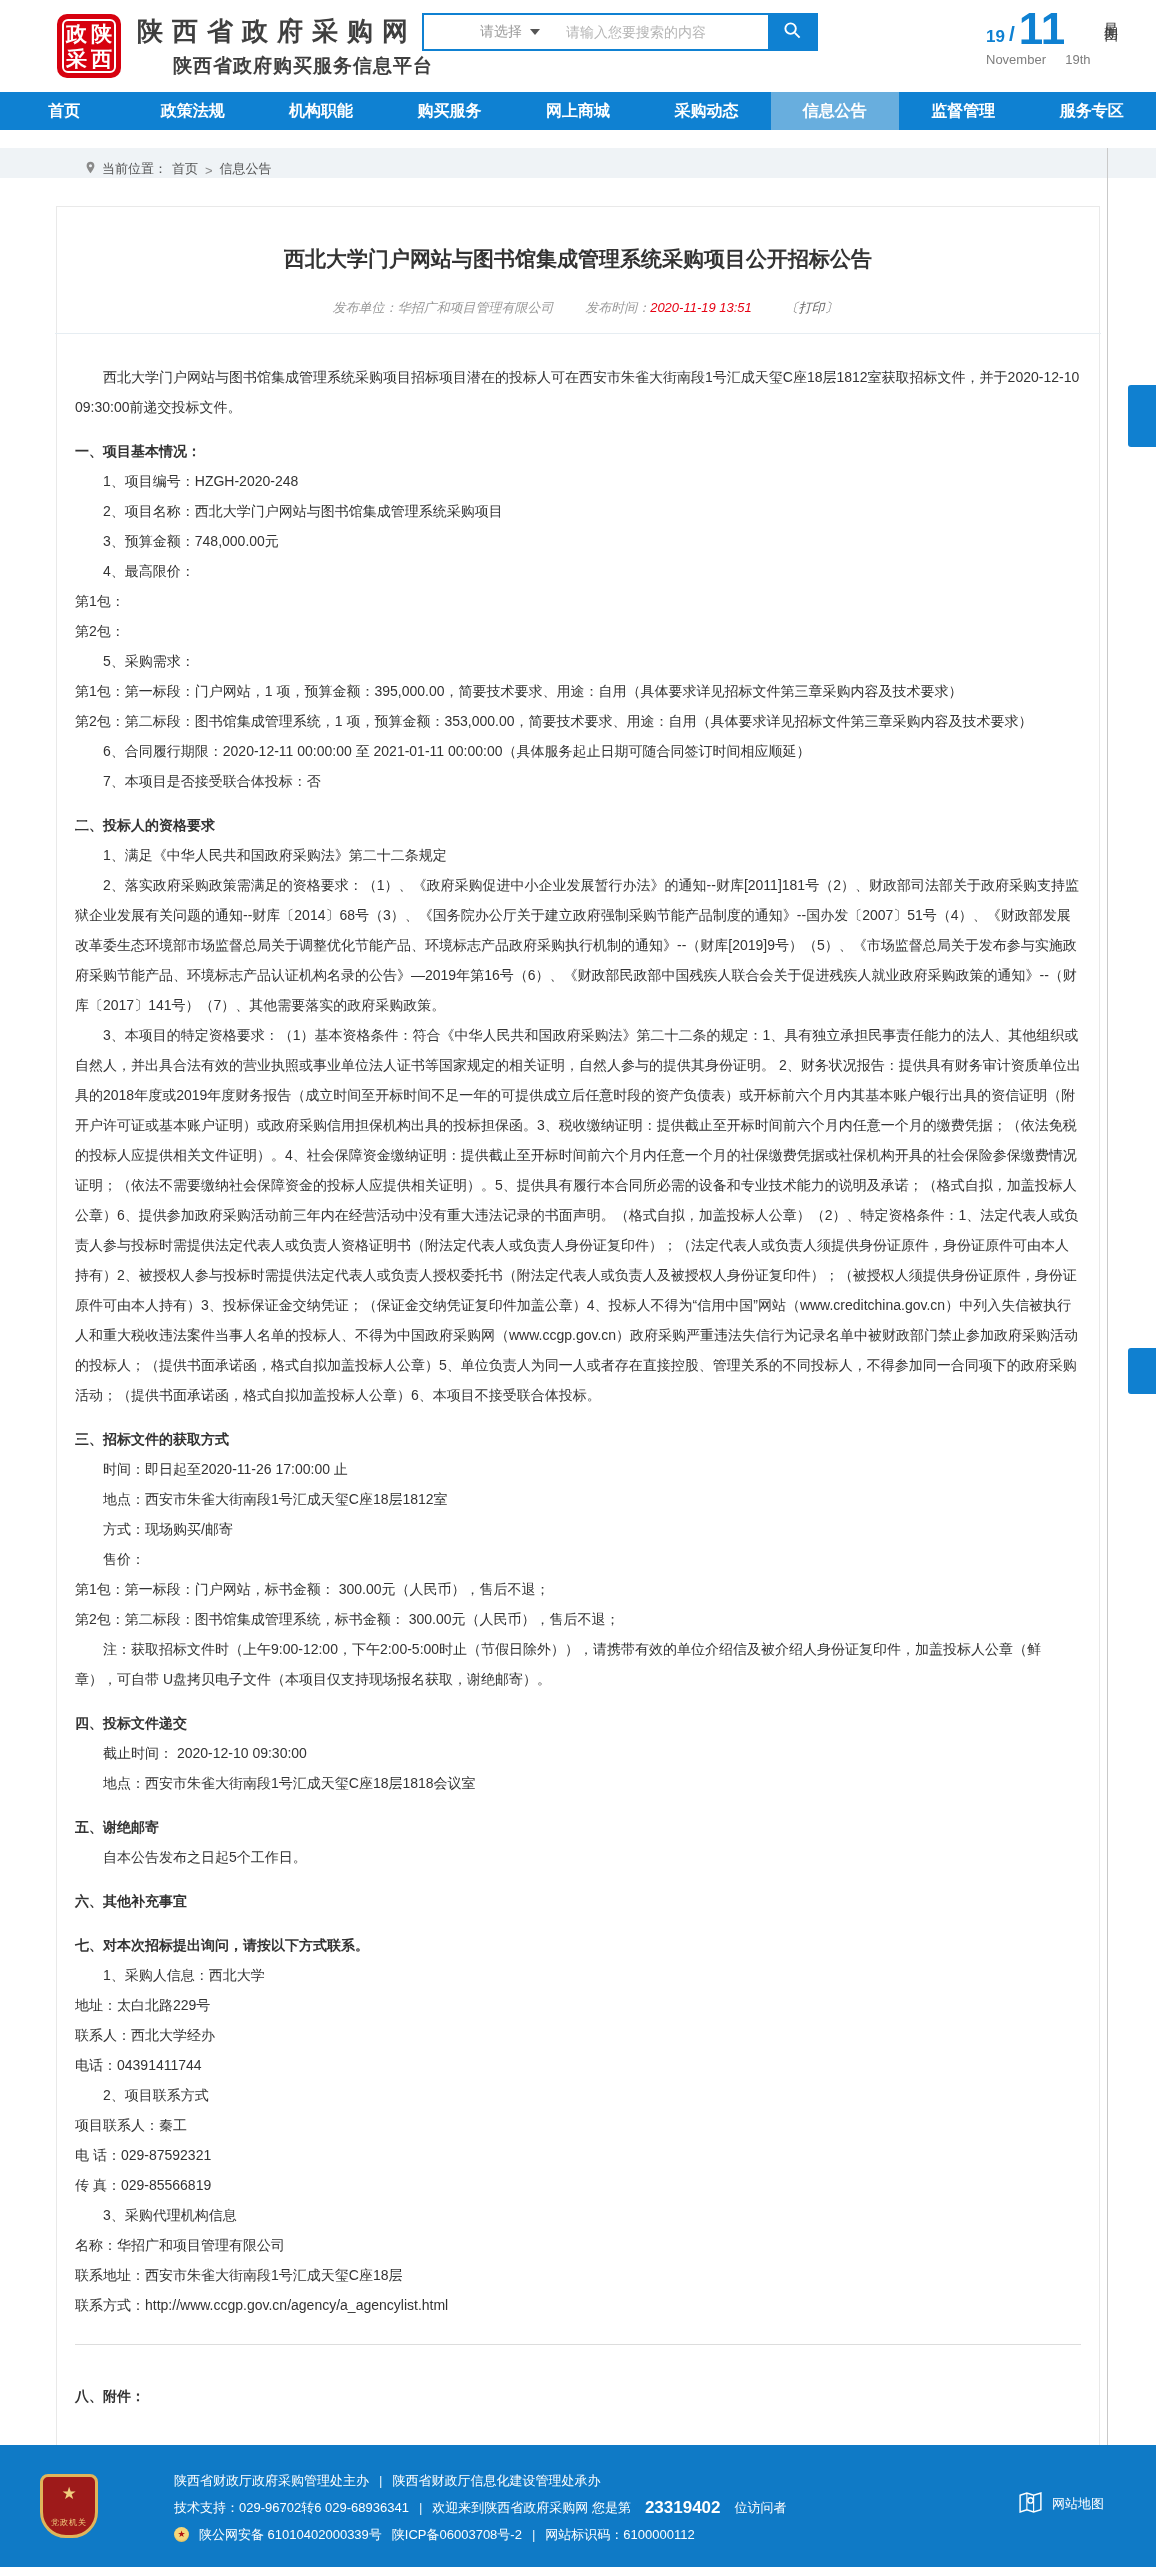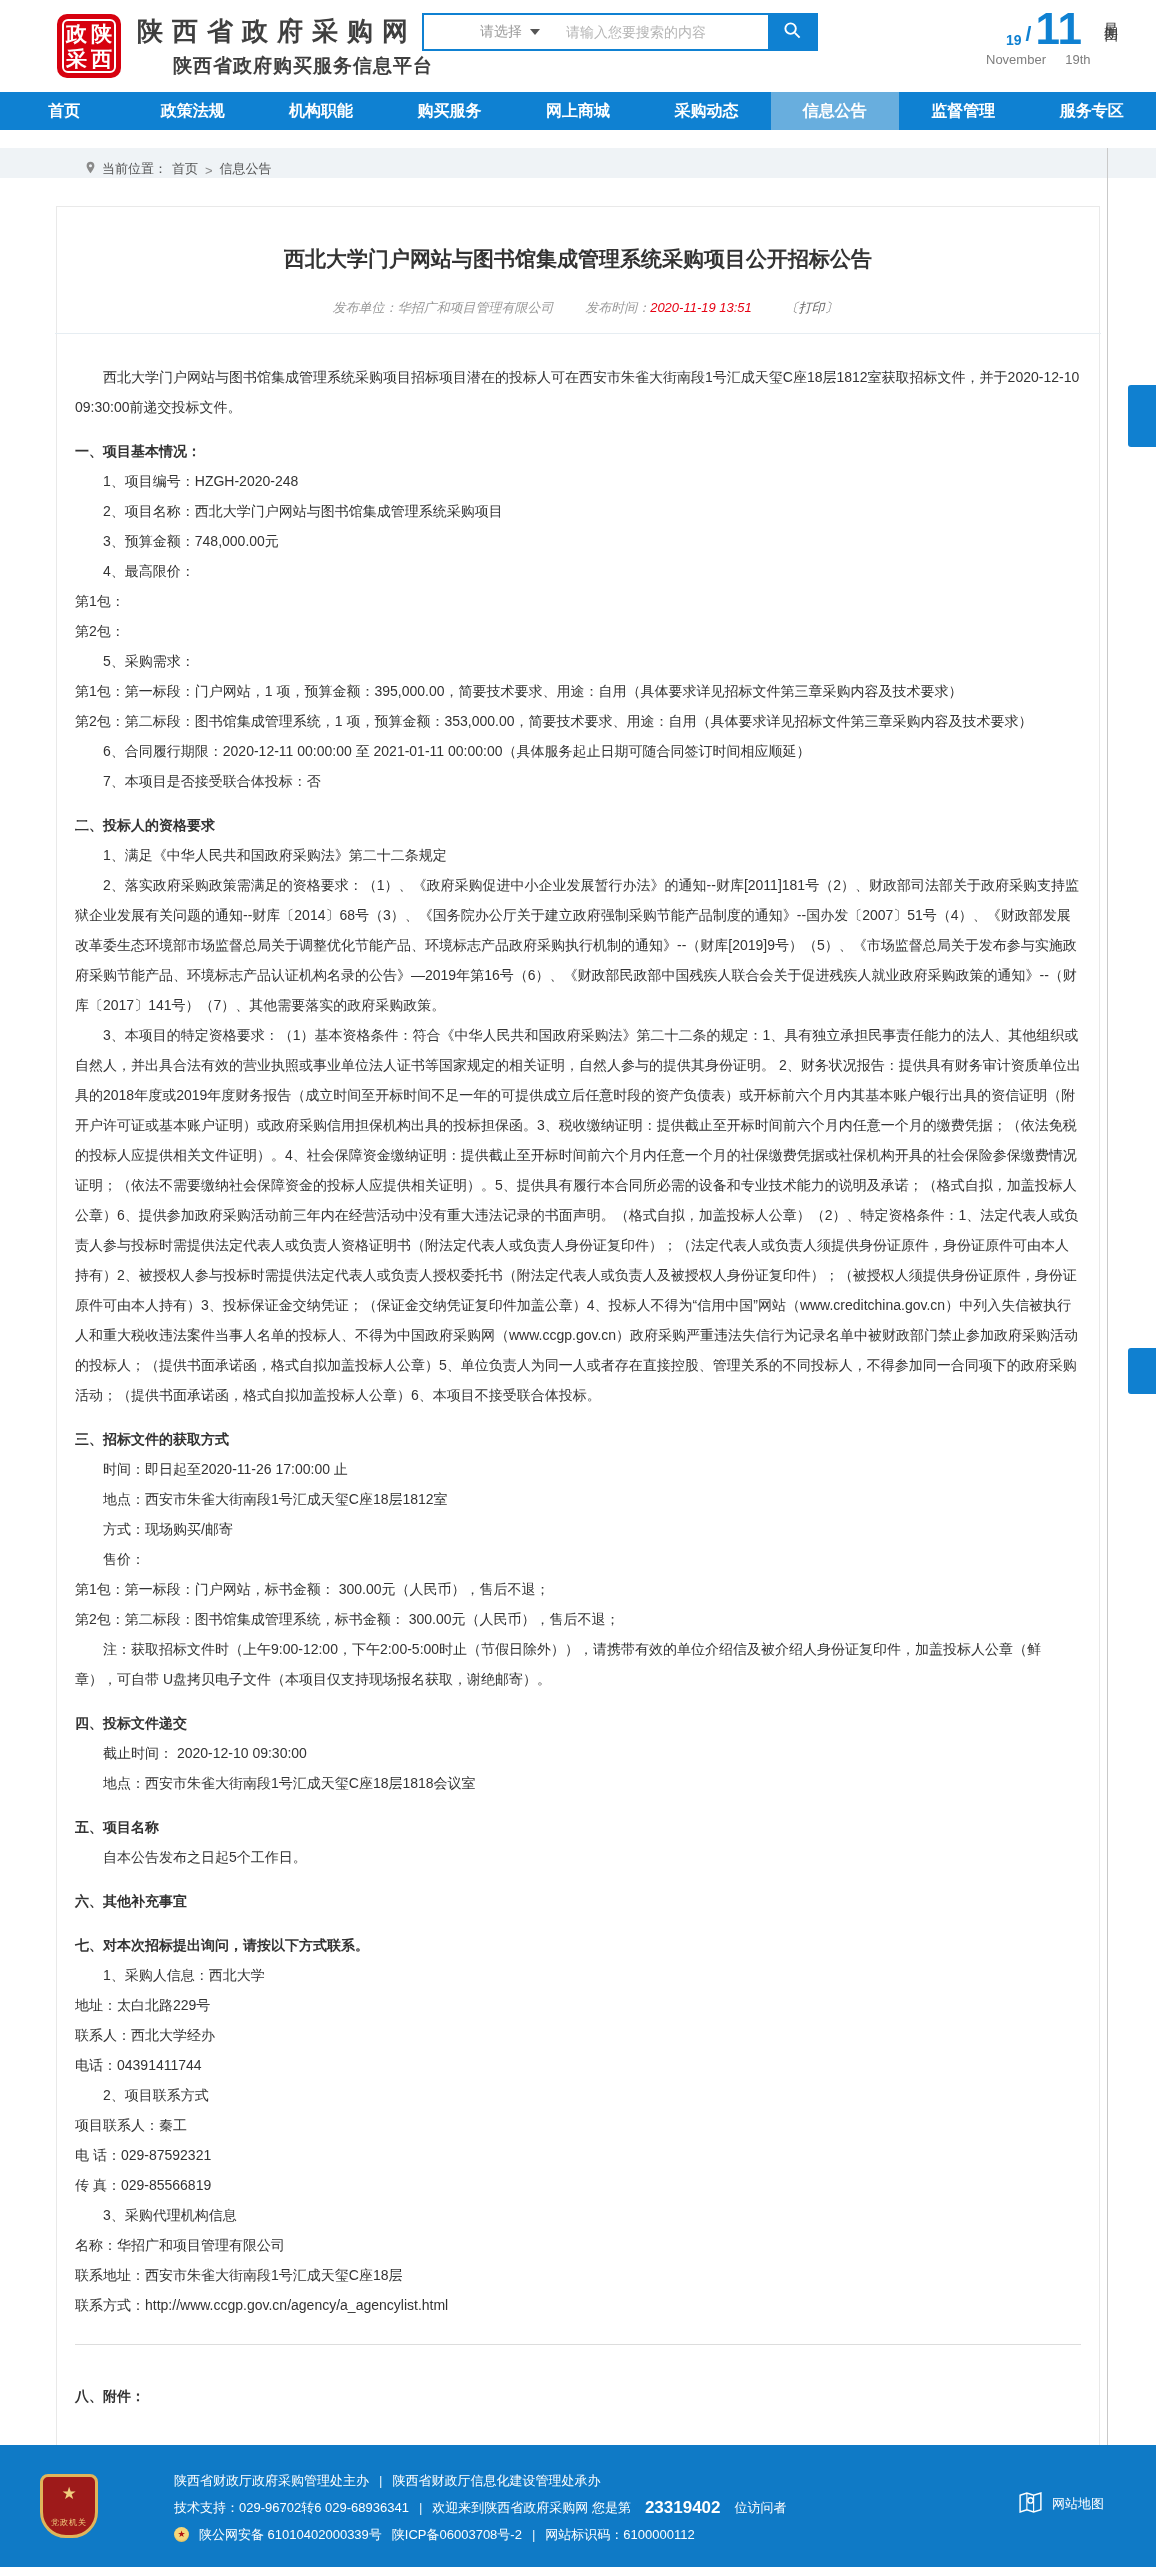--- a/index.html
+++ b/index.html
@@ -19,21 +19,21 @@
   .search-box { position:absolute; left:422px; top:13px; width:396px; height:38px; border:2px solid #0f81d2; display:flex; align-items:stretch; background:#fff;padding-left:44px; }
   .search-select { width:92px; display:flex; align-items:center; gap:8px; padding:0 8px 0 12px; font-size:14px; color:#9a9a9a; cursor:pointer; }
   .chevron-down { width:0; height:0; border-left:5px solid transparent; border-right:5px solid transparent; border-top:6px solid #555; }
   .search-input { flex:1; border:none; outline:none; font-size:14px; color:#333; padding:0 6px; font-family:inherit; }
   .search-input::placeholder { color:#b5b5b5; }
   .search-btn { width:48px; background:#0f81d2; border:none; display:flex; align-items:center; justify-content:center; cursor:pointer; }
 
   .date-block { position:absolute; left:986px; top:8px; display:flex; }
   .date-left { text-align:left; }
   .date-nums { display:flex; align-items:flex-end; color:#0f81d2; font-weight:bold; }
-  .date-day { font-size:14px; line-height:1.45;margin-left:20px; }
+  .date-day { font-size:17px; line-height:1.45; }
   .date-slash { font-size:21px; line-height:1.45; margin:0 4px; }
   .date-month { font-size:44px; line-height:0.95; }
   .date-sub { font-size:13px; color:#7d7d7d; margin-top:2px; word-spacing:6px; }
   .date-weekday { writing-mode:vertical-rl; font-size:14px; color:#3a3a3a; margin-left:12px; letter-spacing:4px; padding-top:3px; }
 
   
   .nav { display:flex; height:38px; background:#0f81d2; }
   .nav-item { flex:1; display:flex; align-items:center; justify-content:center; color:#fff; font-size:16px; font-weight:600; cursor:pointer; }
   .nav-item.active { background:#68aede; }
 
@@ -181,21 +181,21 @@
         <p class="para indent">时间：即日起至2020-11-26 17:00:00 止</p>
         <p class="para indent">地点：西安市朱雀大街南段1号汇成天玺C座18层1812室</p>
         <p class="para indent">方式：现场购买/邮寄</p>
         <p class="para indent">售价：</p>
         <p class="para">第1包：第一标段：门户网站，标书金额： 300.00元（人民币），售后不退；</p>
         <p class="para">第2包：第二标段：图书馆集成管理系统，标书金额： 300.00元（人民币），售后不退；</p>
         <p class="para indent bold">注：获取招标文件时（上午9:00-12:00，下午2:00-5:00时止（节假日除外）），请携带有效的单位介绍信及被介绍人身份证复印件，加盖投标人公章（鲜章），可自带 U盘拷贝电子文件（本项目仅支持现场报名获取，谢绝邮寄）。</p>
         <p class="para head">四、投标文件递交</p>
         <p class="para indent">截止时间： 2020-12-10 09:30:00</p>
         <p class="para indent">地点：西安市朱雀大街南段1号汇成天玺C座18层1818会议室</p>
-        <p class="para head">五、项目名称</p>
+        <p class="para head">五、谢绝邮寄</p>
         <p class="para indent">自本公告发布之日起5个工作日。</p>
         <p class="para head">六、其他补充事宜</p>
         <p class="para head">七、对本次招标提出询问，请按以下方式联系。</p>
         <p class="para indent">1、采购人信息：西北大学</p>
         <p class="para">地址：太白北路229号</p>
         <p class="para">联系人：西北大学经办</p>
         <p class="para">电话：04391411744</p>
         <p class="para indent">2、项目联系方式</p>
         <p class="para">项目联系人：秦工</p>
         <p class="para">电 话：029-87592321</p>

